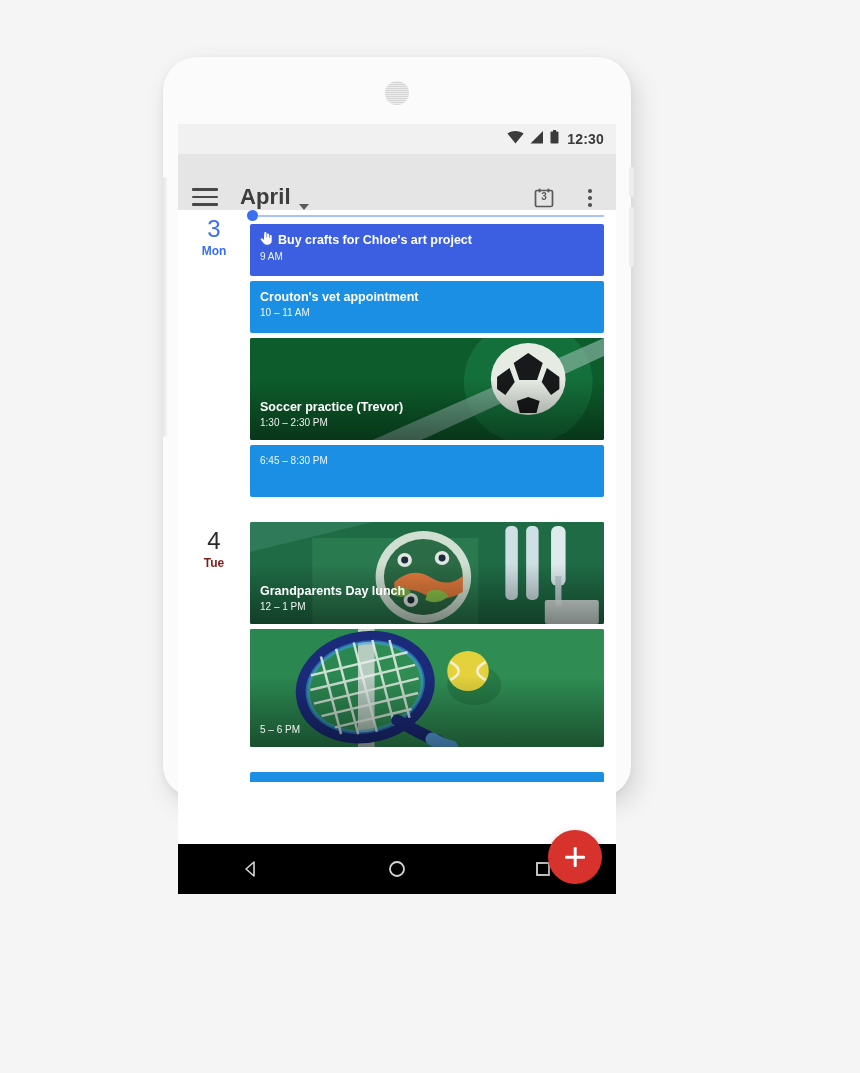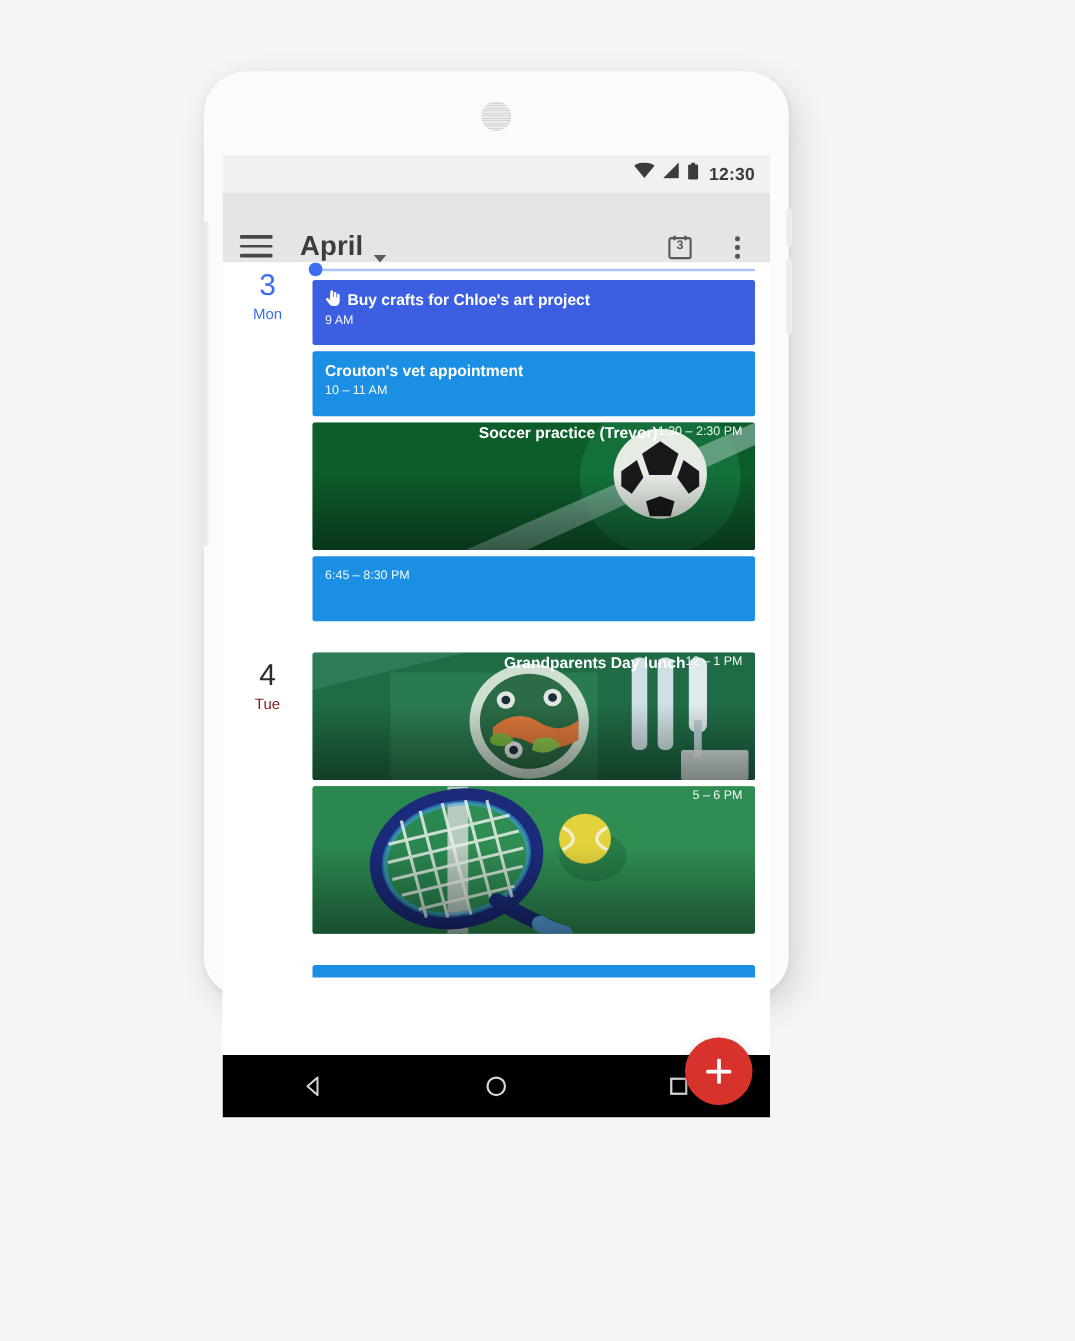--- a/index.html
+++ b/index.html
@@ -150,21 +150,21 @@
     background: #fff;
   }
   .day-group { display: flex; padding: 0 0 0 0; }
   .day-label-col {
     width: 72px;
     flex: 0 0 72px;
     text-align: center;
     padding-top: 6px;
   }
   .day-num { font-size: 24px; line-height: 26px; font-weight: 400; }
-  .day-dow  { font-size: 12px; line-height: 16px; font-weight: 400; margin-top: 1px; }
+  .day-dow  { font-size: 12px; line-height: 16px; font-weight: 700; margin-top: 1px; }
   .day-today .day-num, .day-today .day-dow { color: #3b6ef0; }
   .day-normal .day-num { color: #2b2b2b; }
   .day-normal .day-dow { color: #7f1d1d; }
 
   .events-col { flex: 1; padding-right: 12px; }
 
   
   #now-indicator {
     position: relative;
     height: 12px;
@@ -203,21 +203,21 @@
   }
   .event-chip .ev-time {
     font-size: 10px;
     font-weight: 400;
     line-height: 15px;
     position: relative;
     z-index: 3;
     color: rgba(255,255,255,.93);
   }
   .chip-plain   { height: 52px; }
-  .chip-image   { height: 102px; padding-top: 0; display: flex; flex-direction: row; justify-content: flex-end; padding-bottom: 10px; }
+  .chip-image   { height: 102px; padding-top: 0; display: flex; flex-direction: column; justify-content: flex-end; padding-bottom: 10px; }
   .chip-image .art { position:absolute; inset:0; z-index:1; }
   .chip-image .scrim {
     position:absolute; left:0; right:0; bottom:0; height:60%;
     background: linear-gradient(to top, rgba(0,0,0,.42), rgba(0,0,0,0));
     z-index:2;
   }
   .task-icon { flex: 0 0 auto; display:inline-block; }
 
   .day-gap { height: 20px; }
 

